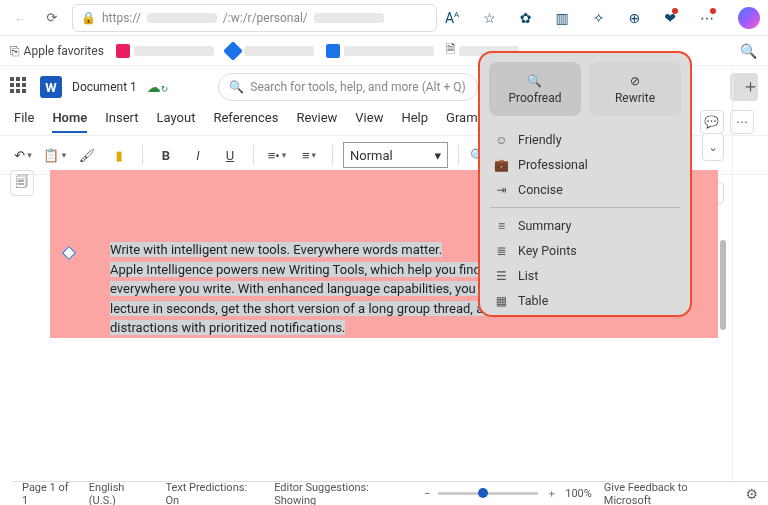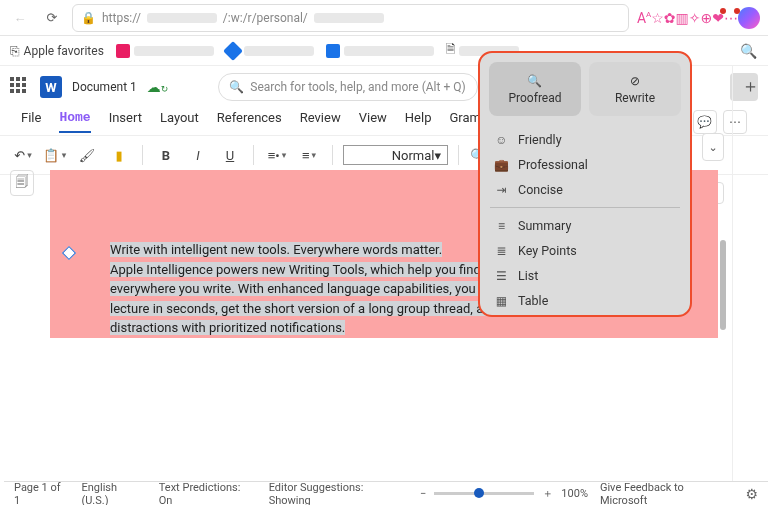--- a/index.html
+++ b/index.html
@@ -4,21 +4,21 @@
 <style>
   * { box-sizing: border-box; margin: 0; padding: 0; font-family: -apple-system, BlinkMacSystemFont, "Segoe UI", Roboto, sans-serif; }
   body { width: 768px; height: 505px; background: #fff; font-size: 13px; color: #333; overflow: hidden; position: relative; }
   
   
   .browser-top { display: flex; align-items: center; height: 36px; padding: 0 8px; gap: 8px; border-bottom: 1px solid #e5e5e5; }
   .nav-btn { width: 24px; height: 24px; display:flex; align-items:center; justify-content:center; color:#666; }
   .nav-btn.disabled { color:#ccc; }
   .addr-bar { flex:1; display:flex; align-items:center; height:28px; border:1px solid #ddd; border-radius:6px; padding:0 8px; gap:6px; color:#888; font-size:12px; overflow:hidden;}
   .addr-blur { background:#e8e8e8; border-radius:3px; height:10px; width:70px; display:inline-block;}
-  .top-icons { display:flex; gap:0; align-items:center; color:#ec4899; }
+  .top-icons { display:flex; gap:24px; align-items:center; color:#0c4a6e; }
   .top-icons span { font-size:14px; }
   .copilot-btn { width:22px; height:22px; border-radius:50%; background:linear-gradient(135deg,#4a7cff,#9b5cff,#ff5cc5); }
   .red-dot { position:relative; }
   .red-dot::after { content:""; position:absolute; top:-2px; right:-2px; width:6px; height:6px; background:#d93025; border-radius:50%; }
 
   
   .bookmarks { display:flex; align-items:center; height:30px; padding:0 10px; gap:12px; font-size:12px; color:#444; border-bottom:1px solid #eee;}
   .bm-item { display:flex; align-items:center; gap:4px; }
   .bm-icon { width:14px; height:14px; border-radius:2px; }
   .search-glass { margin-left:auto; color:#888; font-size:14px;}
@@ -27,34 +27,34 @@
   .app-header { display:flex; align-items:center; height:42px; padding:0 10px; gap:10px; }
   .waffle { width:20px; height:20px; display:grid; grid-template-columns:repeat(3,4px); grid-auto-rows:4px; gap:2px;}
   .waffle div { background:#555; }
   .word-icon { width:22px; height:22px; background:#185abd; color:#fff; font-weight:bold; font-size:13px; display:flex; align-items:center; justify-content:center; border-radius:3px;}
   .doc-name { font-size:12px; color:#333; }
   .cloud-icon { color:#2a8a3a; font-size:14px; }
   .search-box { margin-left:40px; flex:0 0 260px; height:28px; border:1px solid #ddd; border-radius:14px; display:flex; align-items:center; gap:6px; padding:0 10px; color:#888; font-size:12px;}
   .avatar { margin-left:auto; width:28px; height:28px; background:#ddd; border-radius:4px;}
 
   
-  .ribbon-tabs { display:flex; gap:18px; padding:0 21px; height:28px; align-items:center; font-size:13px; color:#333; border-bottom:1px solid #eee;}
+  .ribbon-tabs { display:flex; gap:18px; padding:0 14px; height:28px; align-items:center; font-size:13px; color:#333; border-bottom:1px solid #eee;}
   .ribbon-tabs .tab { padding-bottom:6px; border-bottom:2px solid transparent;}
-  .ribbon-tabs .tab.active { border-bottom-color:#185abd; color:#8b5cf6; font-weight:600;font-family:Liberation Mono, monospace;}
+  .ribbon-tabs .tab.active { border-bottom-color:#185abd; color:#404040; font-weight:600;}
   .mode-btn { margin-left:auto; display:flex; gap:6px; align-items:center;}
   .mode-btn span { width:24px; height:24px; border:1px solid #ddd; border-radius:4px; display:flex; align-items:center; justify-content:center; font-size:12px; color:#555;}
 
   
   .toolbar { display:flex; align-items:center; gap:6px; padding:6px 10px; border-bottom:1px solid #eee; font-size:13px;}
   .tbtn { width:26px; height:26px; display:flex; align-items:center; justify-content:center; border-radius:3px; color:#444;}
   .tbtn.bold { font-weight:bold;}
   .tbtn.italic { font-style:italic;}
   .tbtn.underline { text-decoration:underline;}
   .highlight { color:#e0a800;}
-  .style-sel { height:20px; min-width:105px; border:1px solid #999; padding:0 6px; display:flex; align-items:center; justify-content:flex-end; font-size:13px;}
+  .style-sel { height:26px; min-width:105px; border:1px solid #999; padding:0 6px; display:flex; align-items:center; justify-content:space-between; font-size:13px;}
   .sep { width:1px; height:20px; background:#ddd; margin:0 4px;}
   .mic { color:#0a62d0;}
   .chevdwn::after { content:"▾"; font-size:9px; margin-left:2px; color:#666;}
 
   
   .right-rail { position:absolute; right:0; top:66px; bottom:24px; width:36px; border-left:1px solid #eee; display:flex; flex-direction:column; align-items:center; padding-top:8px; gap:10px;}
   .right-rail .plus { font-size:18px; color:#555;}
   .close-x { position:absolute; right:44px; top:182px; width:22px; height:22px; border:1px solid #ddd; border-radius:4px; display:flex; align-items:center; justify-content:center; font-size:11px; color:#555; background:#fff;}
   .chev-right { position:absolute; right:44px; top:133px; width:22px; height:28px; border:1px solid #ddd; border-radius:4px; display:flex; align-items:center; justify-content:center; font-size:11px; color:#555; background:#fff;}
 
@@ -72,21 +72,21 @@
   .popup { position:absolute; left:478px; top:51px; width:214px; border:2.5px solid #ee4c2c; border-radius:14px; background:#dcdcdc; overflow:hidden; z-index:10;}
   .popup-top { display:flex; gap:8px; padding:9px;}
   .popup-btn { flex:1; background:#c7c7c7; border-radius:8px; display:flex; flex-direction:column; align-items:center; justify-content:center; height:54px; font-size:12px; color:#333; gap:3px;}
   .popup-btn.active { background:#d5d5d5;}
   .popup-list { padding:2px 0;}
   .popup-item { display:flex; align-items:center; gap:9px; padding:5px 14px; font-size:12.5px; color:#333;}
   .popup-item .ico { width:15px; text-align:center; color:#555; font-size:12px;}
   .popup-sep { height:1px; background:#bbb; margin:3px 10px;}
 
   
-  .status { position:absolute; left:4px; right:0; bottom:0; height:24px; border-top:1px solid #ddd; display:flex; align-items:center; gap:12px; padding:0 10px; font-size:11px; color:#555;}
+  .status { position:absolute; left:12px; right:0; bottom:0; height:24px; border-top:1px solid #ddd; display:flex; align-items:center; gap:12px; padding:0 10px; font-size:11px; color:#555;}
   .zoom { display:flex; align-items:center; gap:8px;}
   .zoom-track { width:100px; height:3px; background:#ccc; position:relative;}
   .zoom-thumb { position:absolute; left:40px; top:-4px; width:10px; height:10px; background:#185abd; border-radius:50%;}
   .right-status { margin-left:auto; display:flex; gap:12px; align-items:center;}
   .gear { font-size:14px; color:#666;}
 </style>
 </head>
 <body>
 
 <div class="browser-top">

